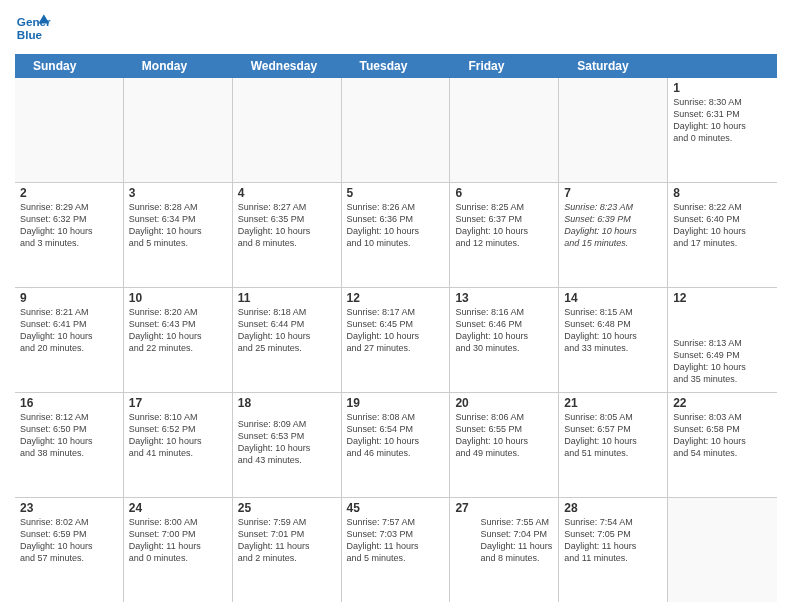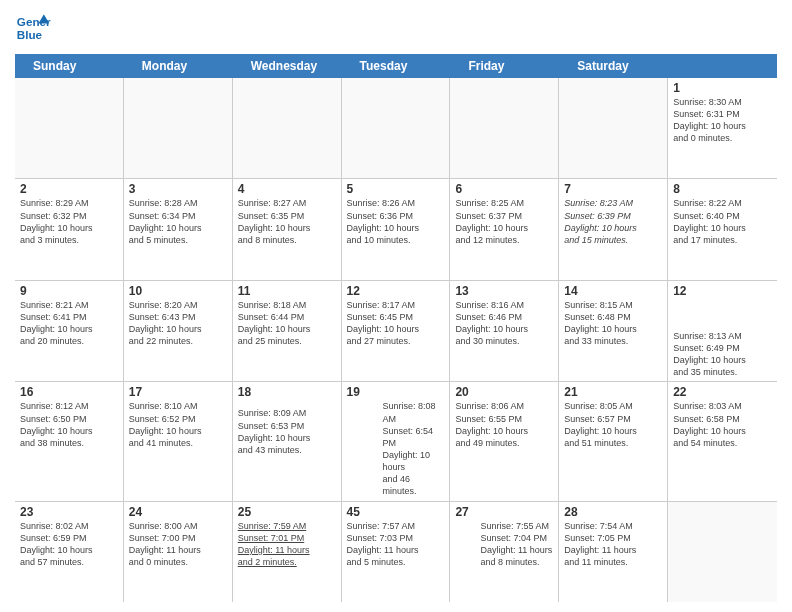--- a/index.html
+++ b/index.html
@@ -265,21 +265,21 @@
           </div>
           <div class="cal-cell">
             <span class="day-num">18</span>
             <div class="day-info" style="white-space: pre-line; margin-top: 8px;">Sunrise: 8:09 AM
 Sunset: 6:53 PM
 Daylight: 10 hours
 and 43 minutes.</div>
           </div>
           <div class="cal-cell">
             <span class="day-num">19</span>
-            <div class="day-info" style="white-space: pre-line; margin-left: 36px;">Sunrise: 8:08 AM
+            <div class="day-info" style="white-space: pre-line;">Sunrise: 8:08 AM
 Sunset: 6:54 PM
 Daylight: 10 hours
 and 46 minutes.</div>
           </div>
           <div class="cal-cell">
             <span class="day-num">20</span>
             <div class="day-info" style="white-space: pre-line;">Sunrise: 8:06 AM
 Sunset: 6:55 PM
 Daylight: 10 hours
 and 49 minutes.</div>
@@ -309,21 +309,21 @@
           </div>
           <div class="cal-cell">
             <span class="day-num">24</span>
             <div class="day-info" style="white-space: pre-line;">Sunrise: 8:00 AM
 Sunset: 7:00 PM
 Daylight: 11 hours
 and 0 minutes.</div>
           </div>
           <div class="cal-cell">
             <span class="day-num">25</span>
-            <div class="day-info" style="white-space: pre-line; text-decoration: underline;">Sunrise: 7:59 AM
+            <div class="day-info" style="white-space: pre-line;">Sunrise: 7:59 AM
 Sunset: 7:01 PM
 Daylight: 11 hours
 and 2 minutes.</div>
           </div>
           <div class="cal-cell">
             <span class="day-num">45</span>
             <div class="day-info" style="white-space: pre-line;">Sunrise: 7:57 AM
 Sunset: 7:03 PM
 Daylight: 11 hours
 and 5 minutes.</div>

